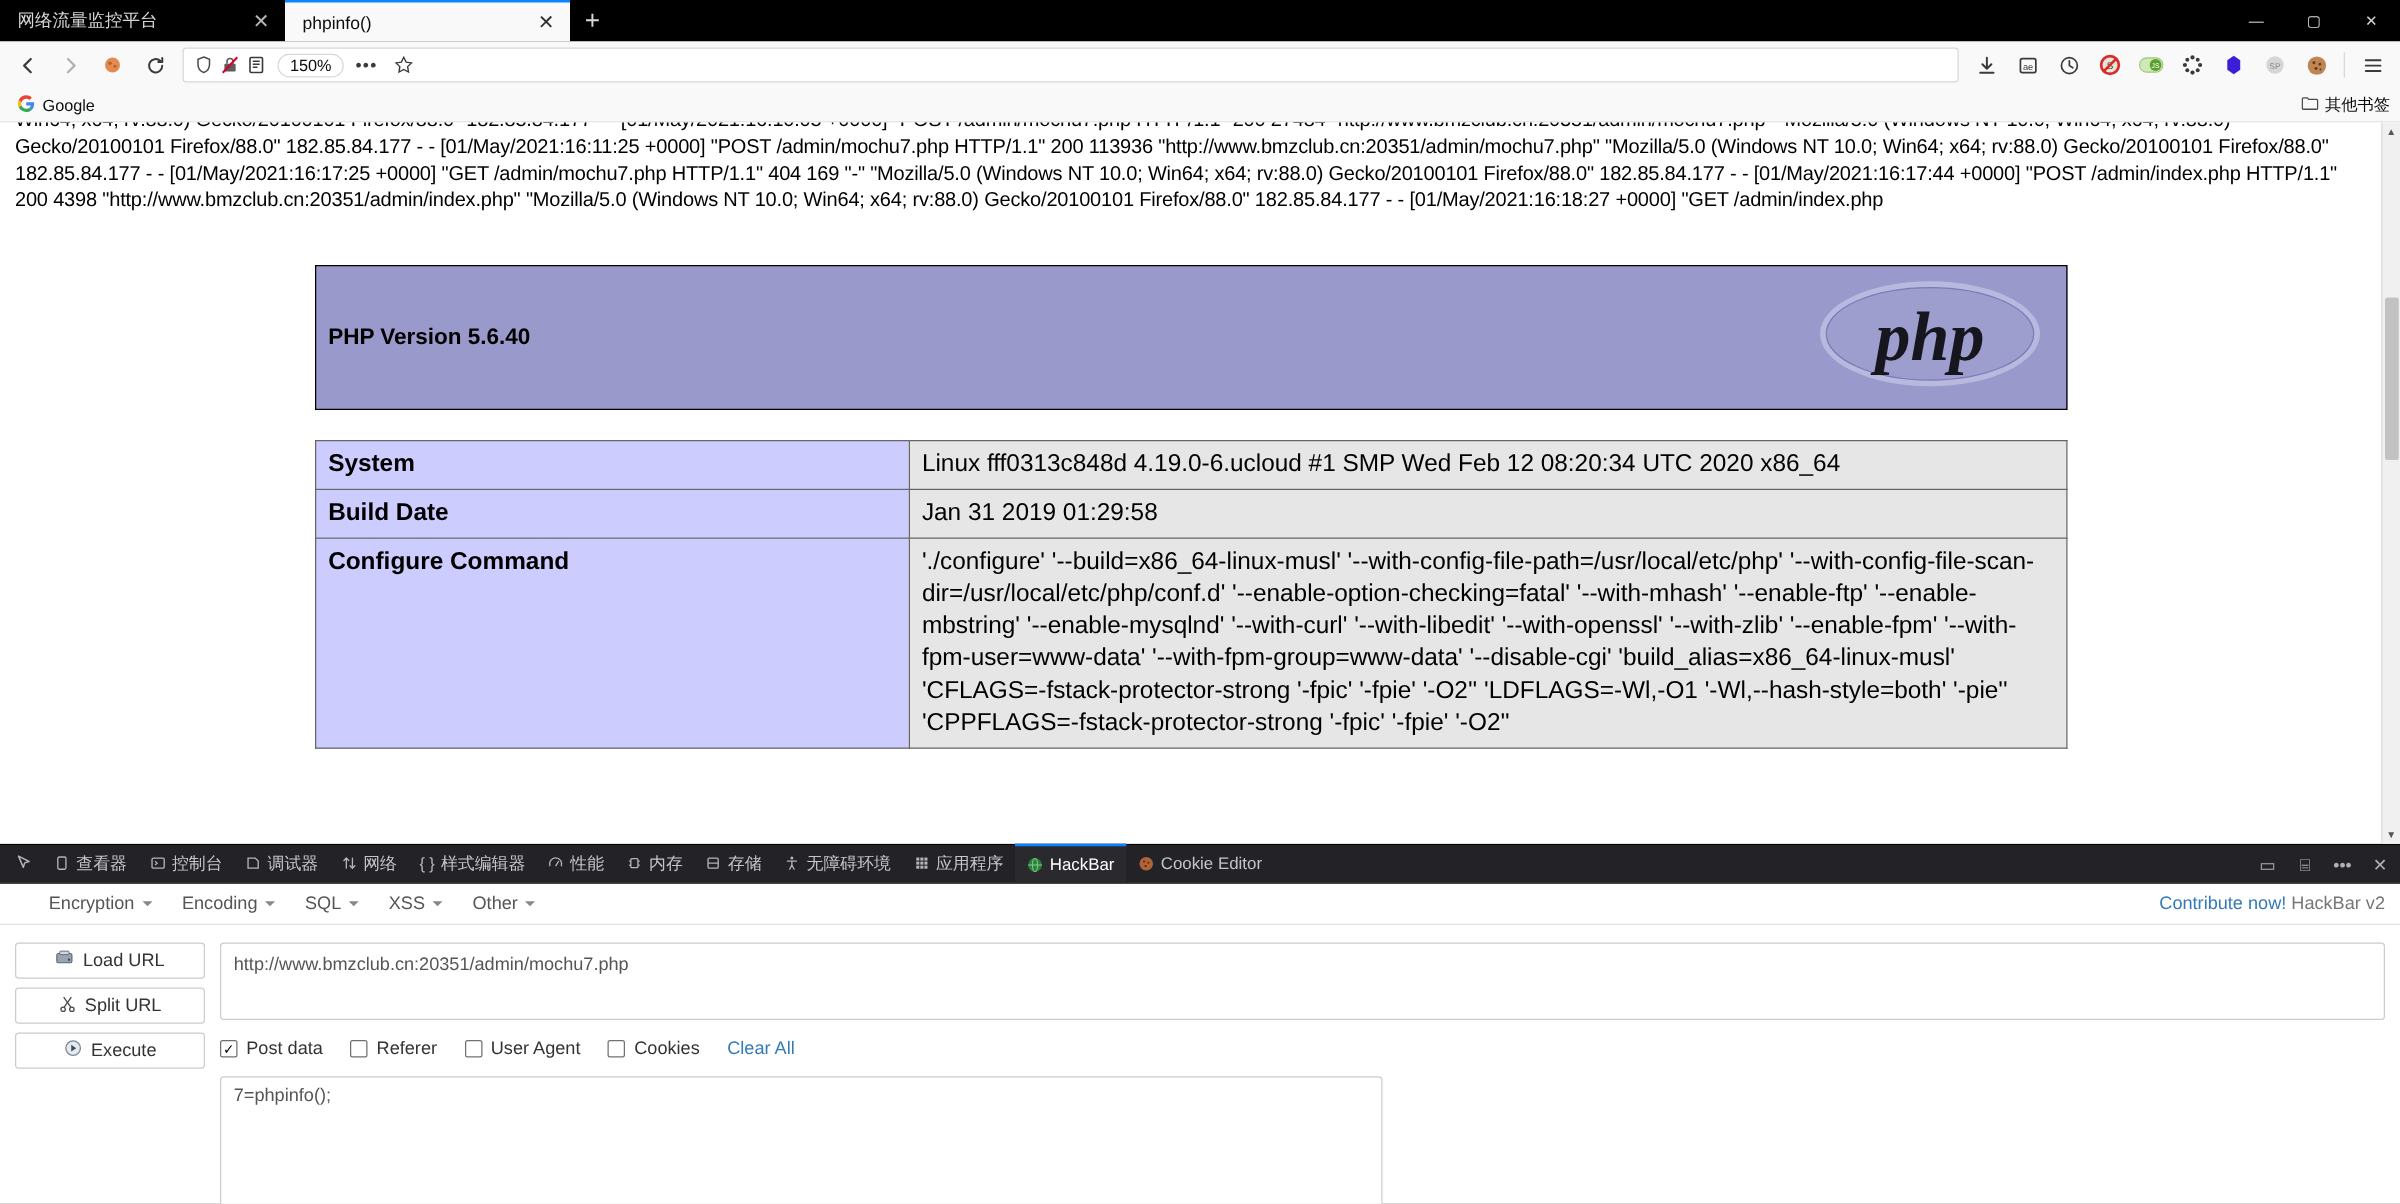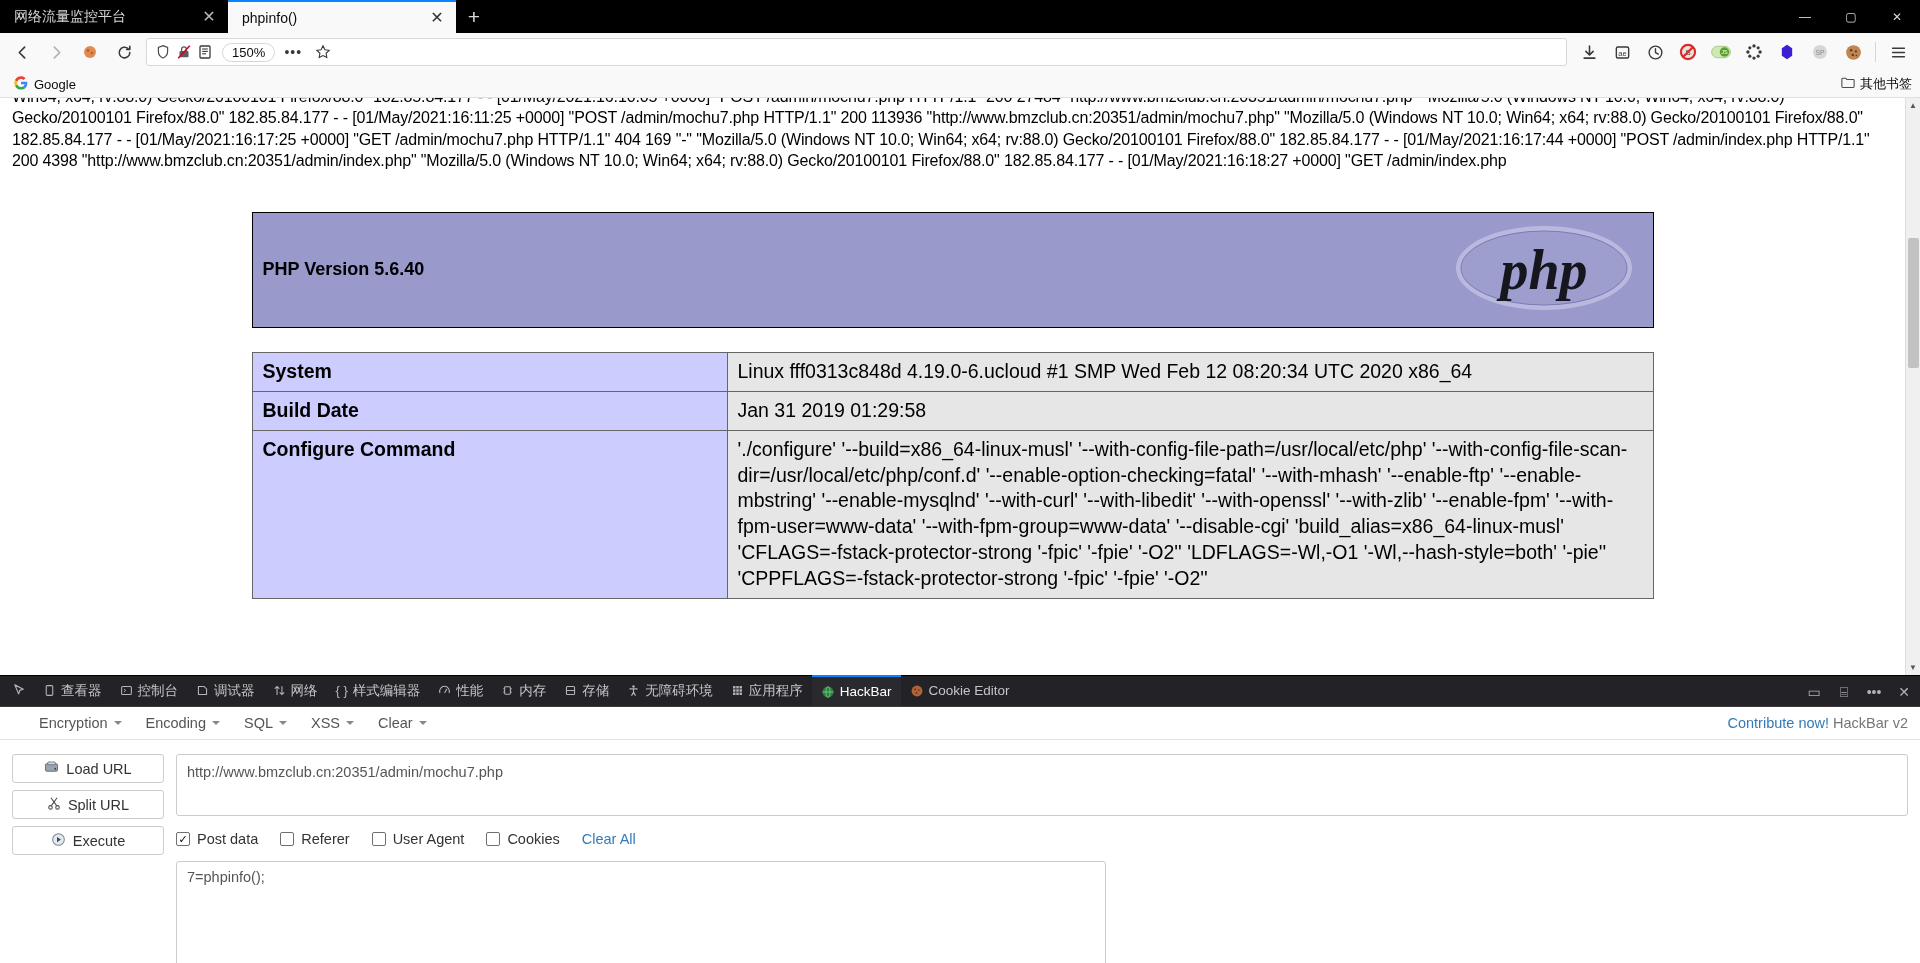--- a/index.html
+++ b/index.html
@@ -768,21 +768,21 @@
       </div>
       <div class="hb-menu">
         <span>SQL</span>
         <span class="caret"></span>
       </div>
       <div class="hb-menu">
         <span>XSS</span>
         <span class="caret"></span>
       </div>
       <div class="hb-menu">
-        <span>Clear</span>
+        <span>Other</span>
         <span class="caret"></span>
       </div>
       <div class="hb-contrib">
         <a href="#">Contribute now!</a>
         <span>HackBar v2</span>
       </div>
     </div>
 
     <div class="hb-body">
       <div class="hb-btncol">

